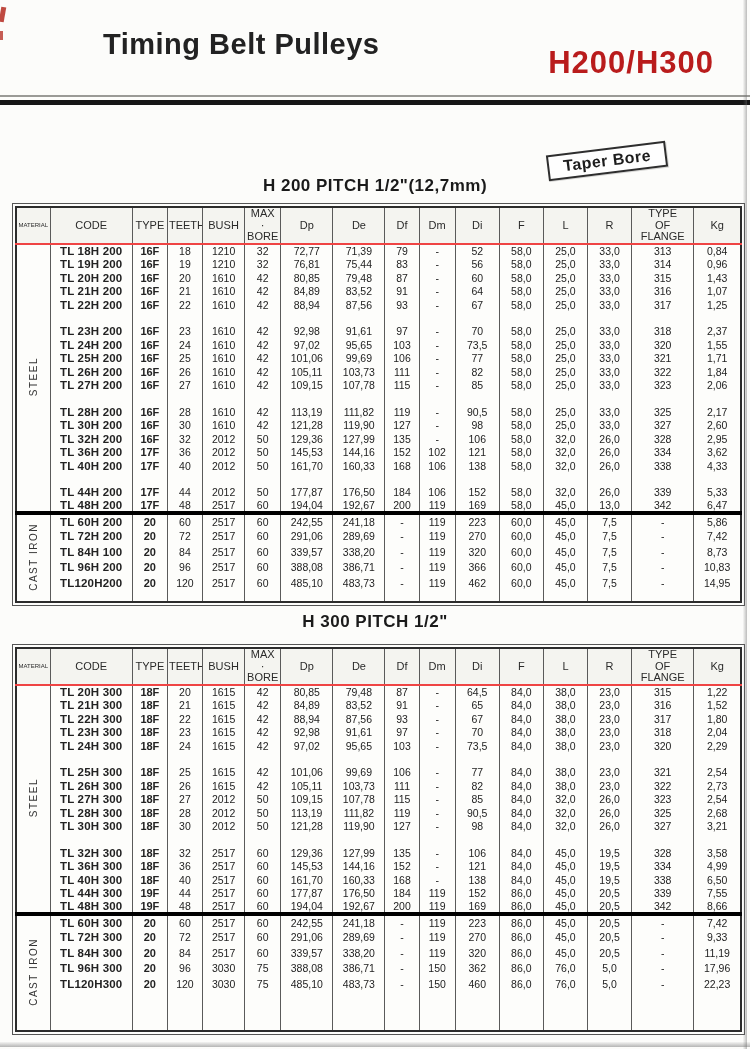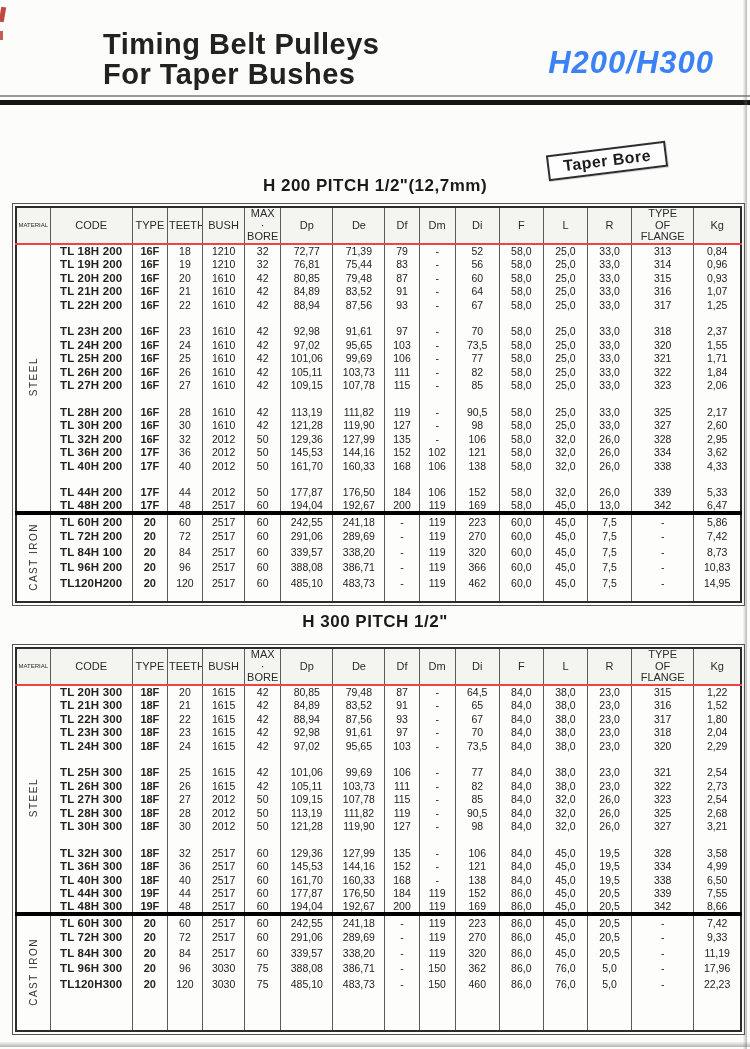--- a/index.html
+++ b/index.html
@@ -3,21 +3,21 @@
 <meta charset="utf-8">
 <style>
   html,body{margin:0;padding:0;background:#d8d8d8;}
   .page{position:relative;width:750px;height:1049px;background:#fcfcfa;overflow:hidden;
         font-family:"Liberation Sans",sans-serif;color:#1c1c1c;}
 
   
   .masthead-title{position:absolute;left:103px;top:29px;font-size:29px;font-weight:bold;
                   line-height:1.05;letter-spacing:.5px;color:#222;}
   .masthead-model{position:absolute;right:36px;top:45px;font-size:31px;font-weight:bold;
-                  letter-spacing:1px;color:#3b82f6;font-style:italic;}
+                  letter-spacing:1px;color:#b91c1c;}
   .rule-thin{position:absolute;left:0;top:95px;width:750px;height:2px;background:#9a9a96;}
   .rule-thick{position:absolute;left:0;top:100px;width:750px;height:5px;background:#161616;}
 
   
   .red-mark-1{position:absolute;left:0;top:7px;width:5px;height:15px;background:#b8352b;
               transform:rotate(10deg);opacity:.9;}
   .red-mark-2{position:absolute;left:0;top:31px;width:3px;height:9px;background:#b8352b;opacity:.8;}
   .edge-right{position:absolute;right:3px;top:0;width:4px;height:100%;
               background:linear-gradient(to right,rgba(0,0,0,.02),rgba(110,110,110,.45));}
   .edge-bottom{position:absolute;left:0;bottom:2px;width:100%;height:5px;
@@ -61,21 +61,20 @@
 </head>
 <body>
 
 <div class="page">
 
   <div class="red-mark-1"></div>
   <div class="red-mark-2"></div>
 
   <div class="masthead-title">
     <div>Timing Belt Pulleys</div>
-    <div>For Taper Bushes</div>
   </div>
   <div class="masthead-model">H200/H300</div>
 
   <div class="rule-thin"></div>
   <div class="rule-thick"></div>
 
   <div class="stamp">Taper Bore</div>
 
   <div class="section-title" id="sec1-title">H 200 PITCH 1/2"(12,7mm)</div>
   <div class="frame" id="frame1">
@@ -166,21 +165,21 @@
             <td>42</td>
             <td>80,85</td>
             <td>79,48</td>
             <td>87</td>
             <td>-</td>
             <td>60</td>
             <td>58,0</td>
             <td>25,0</td>
             <td>33,0</td>
             <td>315</td>
-            <td>0,93</td>
+            <td>1,43</td>
           </tr>
           <tr>
             <td class="code">TL 21H 200</td>
             <td class="type">16F</td>
             <td>21</td>
             <td>1610</td>
             <td>42</td>
             <td>84,89</td>
             <td>83,52</td>
             <td>91</td>

